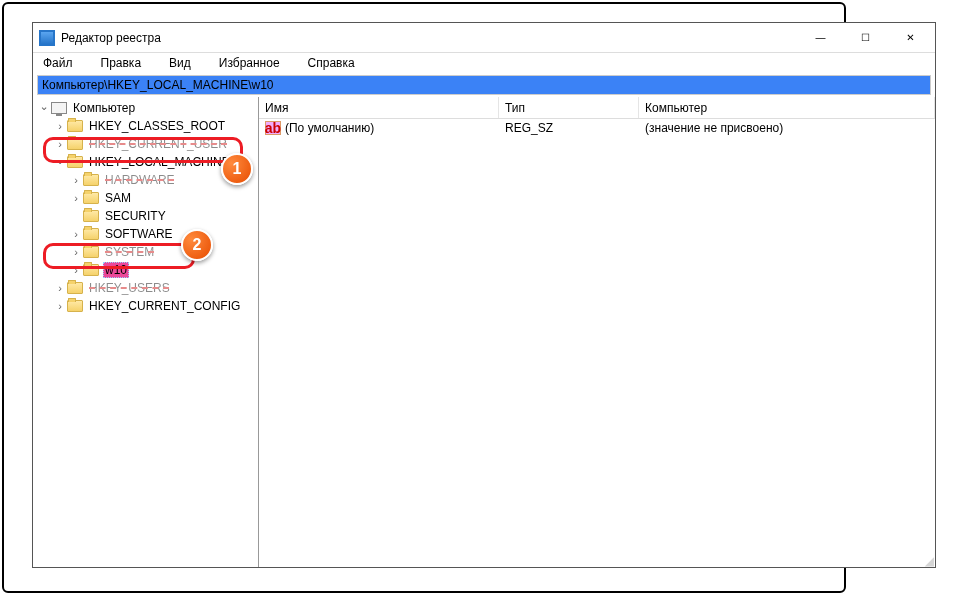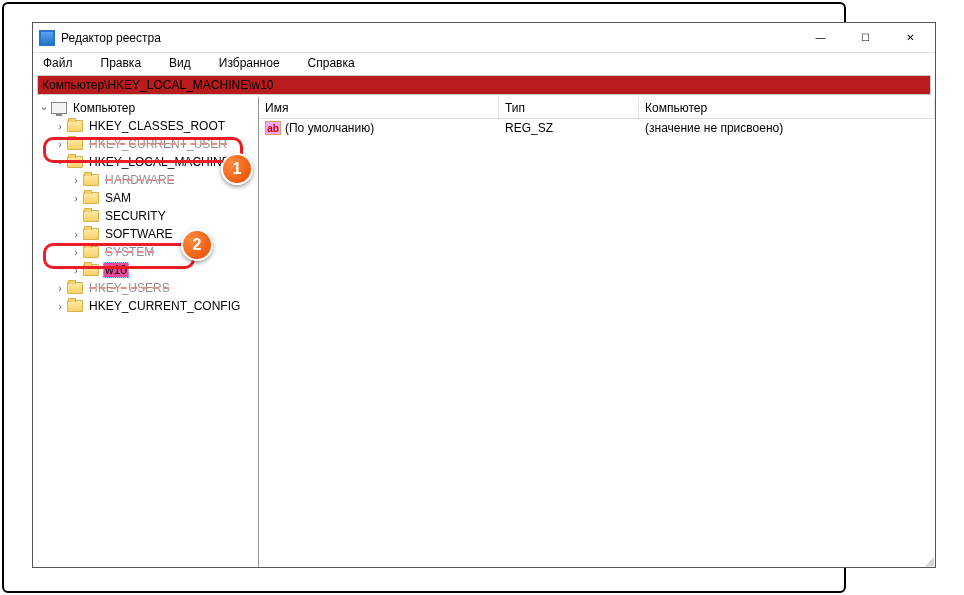--- a/index.html
+++ b/index.html
@@ -7,30 +7,30 @@
     .outer-border { border: 2px solid #000; border-radius: 6px; width: 844px; height: 591px; margin: 2px; position: relative; background: #fff; }
     .window { position: absolute; top: 18px; left: 28px; width: 904px; height: 546px; background: #fff; border: 1px solid #555; display: flex; flex-direction: column; }
     .titlebar { height: 30px; display: flex; align-items: center; padding: 0 2px 0 6px; border-bottom: 1px solid #ddd; }
     .app-icon { width: 16px; height: 16px; background: #2675c9; display: inline-block; margin-right: 6px; position: relative; }
     .app-icon::before { content: ""; position: absolute; left: 2px; top: 2px; width: 12px; height: 12px; background: linear-gradient(#5aa5f0,#2675c9); }
     .title-text { flex: 1; font-size: 12px; }
     .win-controls { display: flex; }
     .win-btn { width: 45px; height: 28px; display: flex; align-items: center; justify-content: center; cursor: pointer; font-family: 'Segoe MDL2 Assets', Arial; font-size: 10px; color: #000; }
     .menubar { height: 20px; display: flex; align-items: center; padding: 0 4px; gap: 16px; }
     .menu-item { padding: 2px 6px; cursor: pointer; }
-    .addressbar { height: 20px; border: 1px solid #ccc; margin: 2px 4px; padding: 1px 4px; background: #b91c1c; display: flex; align-items: center; }
+    .addressbar { height: 20px; border: 1px solid #ccc; margin: 2px 4px; padding: 1px 4px; background: #3b82f6; display: flex; align-items: center; }
     .content { flex: 1; display: flex; overflow: hidden; }
     .tree-pane { width: 226px; border-right: 1px solid #999; overflow: auto; padding: 2px 0; position: relative; }
     .list-pane { flex: 1; display: flex; flex-direction: column; overflow: hidden; }
     .list-header { height: 22px; display: flex; border-bottom: 1px solid #ddd; }
     .list-header-col { padding: 2px 6px; border-right: 1px solid #e5e5e5; display: flex; align-items: center; cursor: pointer; }
     .list-body { flex: 1; overflow: auto; }
     .list-row { height: 18px; display: flex; align-items: center; padding: 0 2px; }
     .list-cell { padding: 0 4px; overflow: hidden; text-overflow: ellipsis; white-space: nowrap; }
-    .ab-icon { width: 16px; height: 14px; background: #f0abfc; border: 1px solid #d96; display: inline-flex; align-items: center; justify-content: center; font-size: 10px; color: #c00; font-weight: bold; margin-right: 4px; }
+    .ab-icon { width: 16px; height: 14px; background: #f0abfc; border: 1px solid #d96; display: inline-flex; align-items: center; justify-content: center; font-size: 14px; color: #c00; font-weight: bold; margin-right: 4px; }
     .tree-row { height: 18px; display: flex; align-items: center; white-space: nowrap; padding-right: 4px; cursor: pointer; }
     .tree-row.selected .label { background: #ec4899; border: 1px dotted #99d1ff; padding: 0 1px; }
     .expander { width: 14px; display: inline-flex; justify-content: center; color: #666; font-size: 11px; cursor: pointer; user-select: none; }
     .expander.expanded::before { content: "⌄"; transform: translateY(-2px); }
     .expander.collapsed::before { content: "›"; }
     .expander.none::before { content: ""; }
     .folder-icon { width: 16px; height: 12px; background: linear-gradient(#ffe9a6,#f5d26b); border: 1px solid #d6b24c; border-radius: 1px; margin-right: 4px; position: relative; }
     .folder-icon::before { content: ""; position: absolute; top: -3px; left: 0; width: 6px; height: 3px; background: #f5d26b; border: 1px solid #d6b24c; border-bottom: none; border-radius: 1px 1px 0 0; }
     .pc-icon { width: 16px; height: 12px; background: #f4f4f4; border: 1px solid #888; margin-right: 4px; position: relative; }
     .pc-icon::after { content: ""; position: absolute; bottom: -3px; left: 4px; width: 6px; height: 2px; background: #888; }

